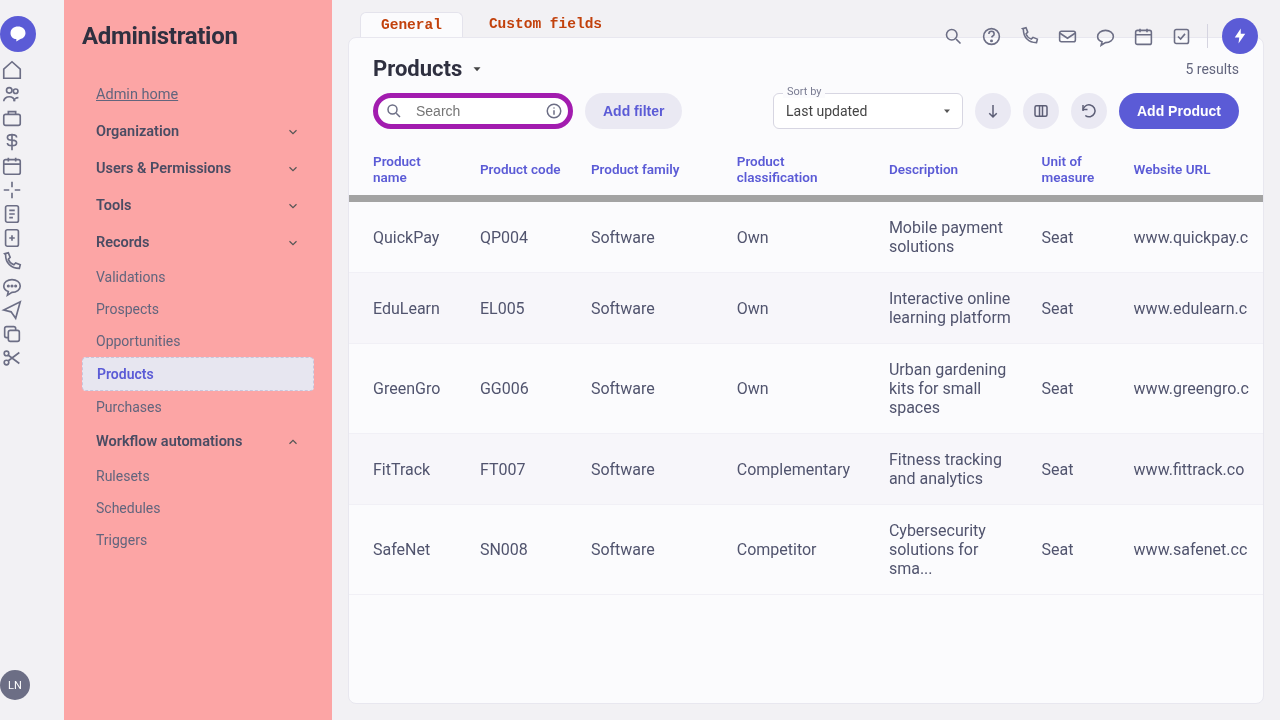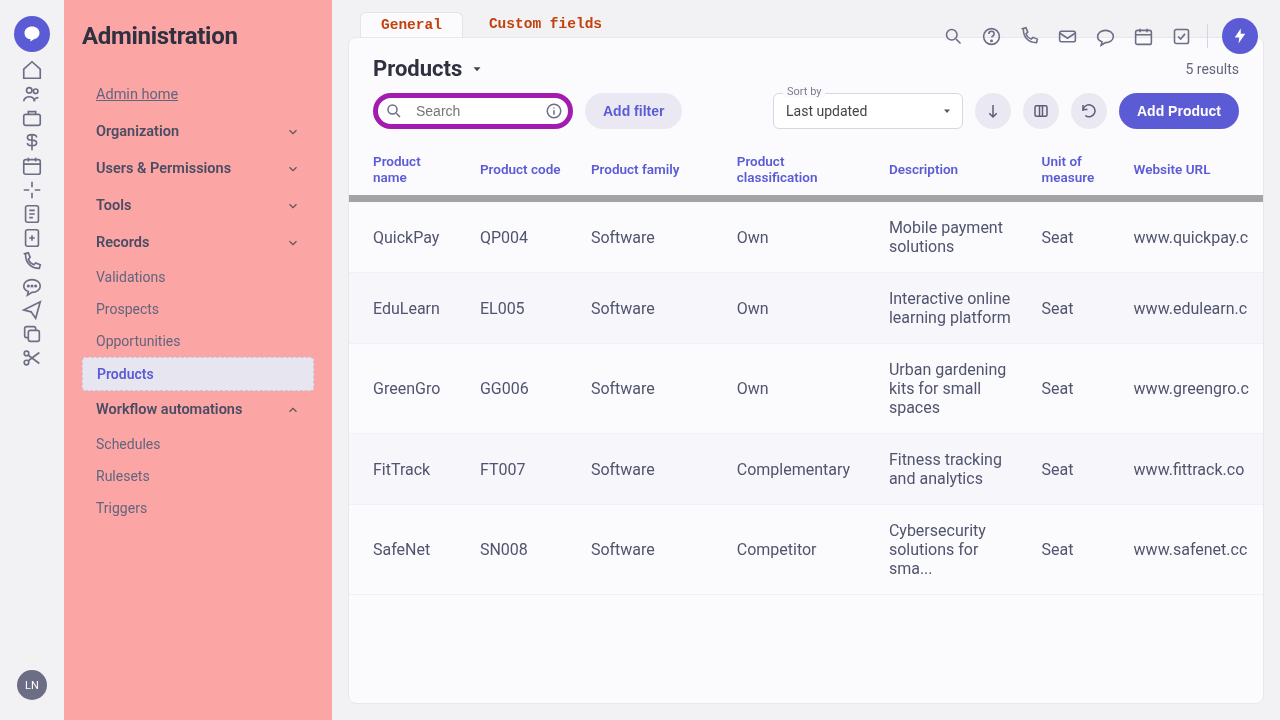--- a/index.html
+++ b/index.html
@@ -1,18 +1,18 @@
 <!DOCTYPE html>
 <html><head>
 <meta charset="utf-8">
 <style>
 * { margin: 0; padding: 0; box-sizing: border-box; }
 body { font-family: -apple-system, BlinkMacSystemFont, "Segoe UI", Roboto, sans-serif; background: #f2f1f4; color: #51546e; width: 1280px; height: 720px; overflow: hidden; }
 .app { display: flex; height: 100%; }
-.iconrail { width: 64px; background: #f2f1f4; display: flex; flex-direction: column; align-items: center; padding-top: 16px; }
+.iconrail { width: 64px; background: #f2f1f4; display: flex; flex-direction: column; padding-top: 16px; }
 .logo { width: 36px; height: 36px; border-radius: 50%; background: #5b5bd6; display: flex; align-items: center; justify-content: center; margin-bottom: 6px; }
 .logo svg { width: 20px; height: 20px; fill: white; }
 .rail-icon { width: 24px; height: 24px; color: #6c6e85; cursor: pointer; display: flex; align-items: center; justify-content: center; }
 .rail-icon svg { width: 22px; height: 22px; stroke: currentColor; fill: none; stroke-width: 1.8; }
 .avatar { width: 30px; height: 30px; border-radius: 50%; background: #6c6e85; color: #fff; font-size: 11px; display: flex; align-items: center; justify-content: center; margin-top: auto; margin-bottom: 20px; }
 .sidebar { width: 268px; background: #fca5a5; padding: 22px 18px 0 18px; overflow-y: auto; }
 .page-title { font-size: 24px; font-weight: 700; color: #2f3040; margin-bottom: 26px; letter-spacing: -0.3px; }
 .nav-link { display: block; padding: 10px 14px; color: #62657d; font-size: 14.5px; border-radius: 6px; cursor: pointer; text-decoration: underline; }
 .nav-section { display: flex; justify-content: space-between; align-items: center; padding: 10px 14px; font-weight: 600; color: #4a4c63; font-size: 14.5px; cursor: pointer; }
 .chev { width: 14px; height: 14px; }
@@ -169,28 +169,29 @@
     <div class="nav-section">
         <span>Records</span>
         <svg class="chev" viewBox="0 0 24 24">
           <path d="M6 9l6 6 6-6" fill="none" stroke="#555" stroke-width="2"></path>
         </svg>
       </div>
     <div class="nav-sub">Validations</div>
     <div class="nav-sub">Prospects</div>
     <div class="nav-sub">Opportunities</div>
     <div class="nav-sub active">Products</div>
+    <div class="nav-sub">Purchases</div>
     <div class="nav-section">
         <span>Workflow automations</span>
         <svg class="chev" viewBox="0 0 24 24">
           <path d="M6 15l6-6 6 6" fill="none" stroke="#555" stroke-width="2"></path>
         </svg>
       </div>
+    <div class="nav-sub">Rulesets</div>
     <div class="nav-sub">Schedules</div>
-    <div class="nav-sub">Rulesets</div>
     <div class="nav-sub">Triggers</div>
   </div>
 
   <div class="main">
     <div class="topbar">
       <div class="top-icon">
           <svg viewBox="0 0 24 24">
             <circle cx="10" cy="10" r="6"></circle>
             <path d="M15 15l5 5"></path>
           </svg>

